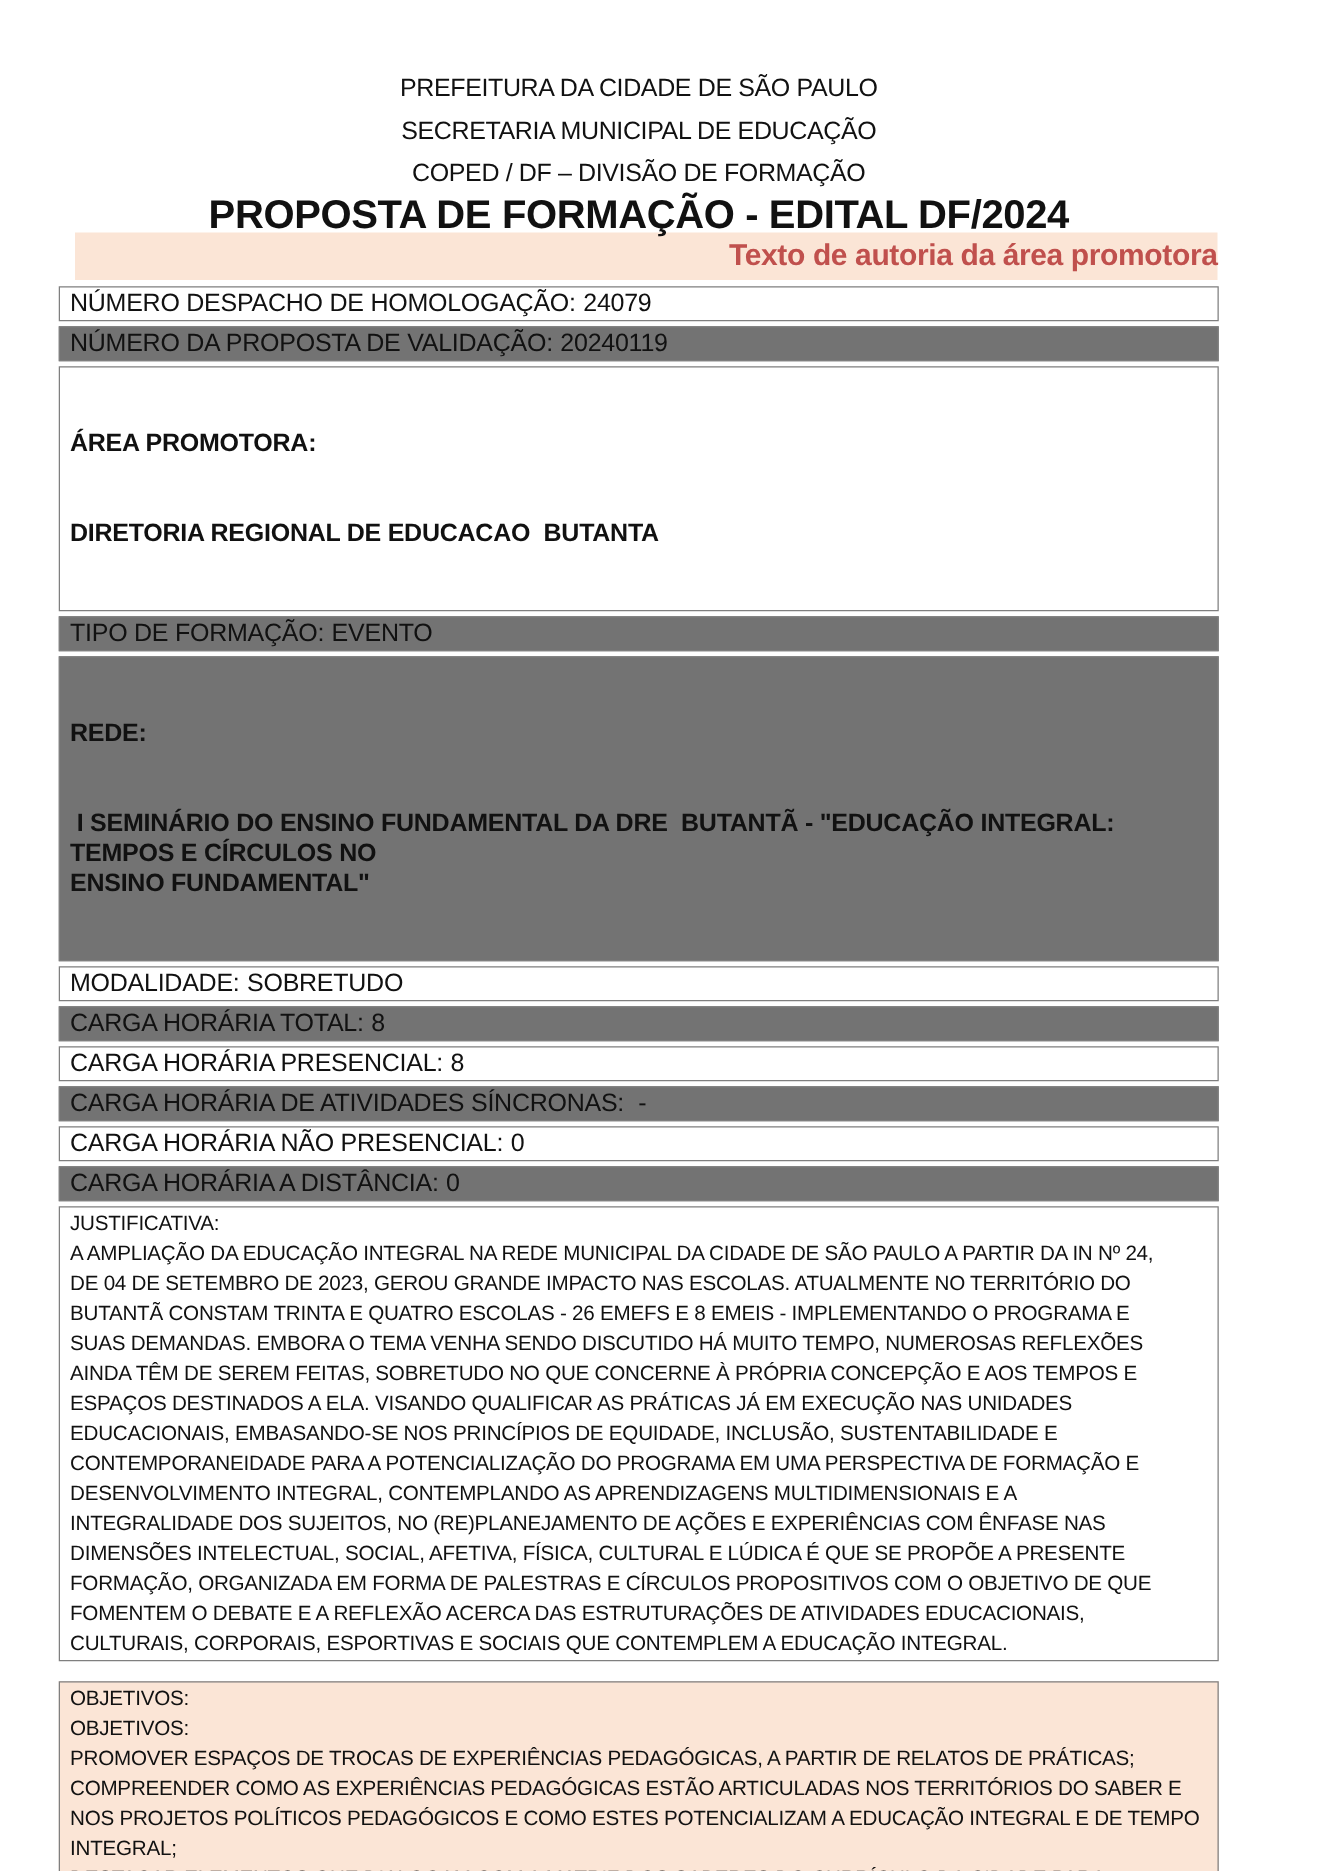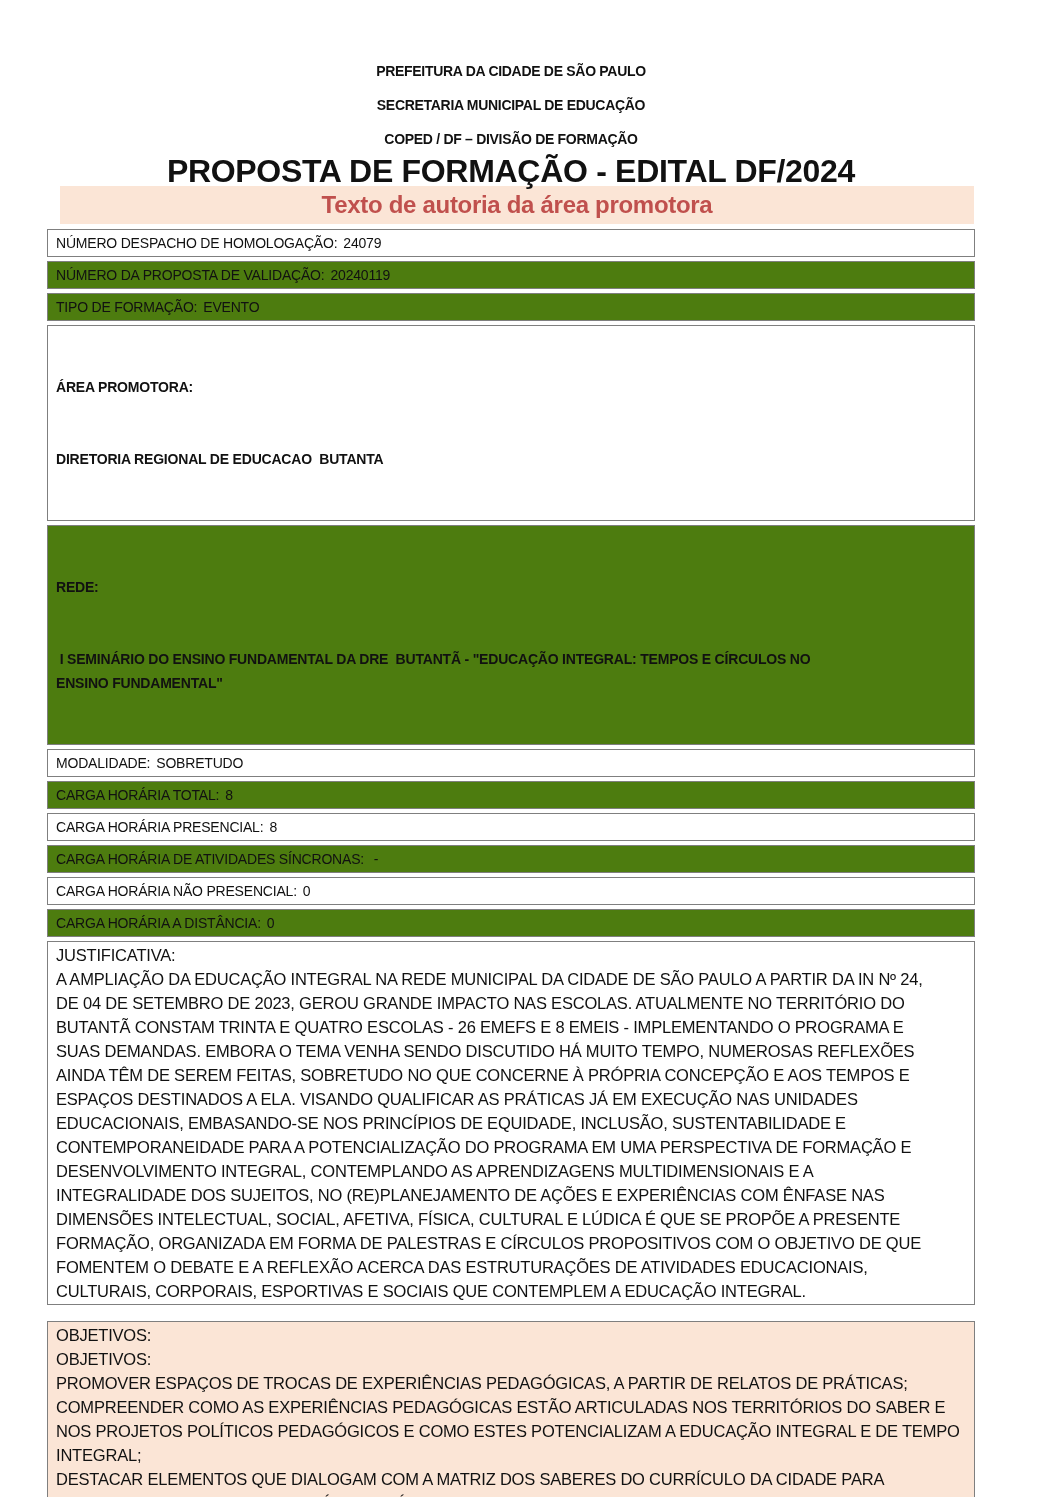--- a/index.html
+++ b/index.html
@@ -12,59 +12,59 @@
     font-family: "Liberation Sans", "DejaVu Sans", sans-serif;
     color: #111111;
   }
   .content {
     padding-left: 47px;
     width: 928px;
     box-sizing: content-box;
   }
   .doc-header { padding-top: 54px; text-align: center; }
   .h1 {
-    font-size: 14px;
+    font-size: 20px;
     line-height: 34px;
-    font-weight: bold;
+    font-weight: normal;
     letter-spacing: -0.3px;
     white-space: pre;
   }
   .h2 {
     font-size: 32px;
     line-height: 30px;
     font-weight: bold;
     letter-spacing: -0.3px;
     white-space: pre;
   }
   .band {
     margin-left: 13px;
     width: 914px;
     height: 38px;
     line-height: 38px;
     background: #FBE5D6;
     color: #C0504D;
     font-size: 24px;
     font-weight: bold;
-    text-align: center;
+    text-align: right;
     letter-spacing: -0.3px;
     box-sizing: border-box;
   }
   .rows { margin-top: 5px; }
   .row {
     border: 1px solid #7F7F7F;
     padding: 1px 8px;
     margin-bottom: 4px;
-    font-size: 14px;
+    font-size: 20px;
     line-height: 24px;
     letter-spacing: -0.2px;
     background: #ffffff;
     white-space: pre-wrap;
     box-sizing: border-box;
   }
-  .row.peach { background: #4d7c0f; }
+  .row.peach { background: #737373; }
   .row.bold { font-weight: bold; }
   .val { margin-left: 6px; }
   .block-label { display: block; }
   .block-value { display: block; white-space: pre-wrap; }
   .section {
     border: 1px solid #7F7F7F;
     padding: 1px 8px;
     margin-bottom: 16px;
     font-size: 16.5px;
     line-height: 24px;
@@ -90,26 +90,26 @@
 
     <div class="band">Texto de autoria da área promotora</div>
 
     <div class="rows">
 
       <div class="row"><span class="lbl">NÚMERO DESPACHO DE HOMOLOGAÇÃO:</span><span class="val">24079</span></div>
 
       <div class="row peach"><span class="lbl">NÚMERO DA PROPOSTA DE VALIDAÇÃO:</span><span class="val">20240119</span></div>
 
 
-      <div class="row peach"><span class="lbl">TIPO DE FORMAÇÃO:</span><span class="val">EVENTO</span></div>
-
       <div class="row bold">
         <span class="block-label">ÁREA PROMOTORA:</span>
         <span class="block-value">DIRETORIA REGIONAL DE EDUCACAO  BUTANTA</span>
       </div>
+
+      <div class="row peach"><span class="lbl">TIPO DE FORMAÇÃO:</span><span class="val">EVENTO</span></div>
 
       <div class="row peach bold">
         <span class="block-label">REDE:</span>
         <span class="block-value"> I SEMINÁRIO DO ENSINO FUNDAMENTAL DA DRE  BUTANTÃ - "EDUCAÇÃO INTEGRAL: TEMPOS E CÍRCULOS NO
 ENSINO FUNDAMENTAL"</span>
       </div>
 
       <div class="row"><span class="lbl">MODALIDADE:</span><span class="val">SOBRETUDO</span></div>
 
       <div class="row peach"><span class="lbl">CARGA HORÁRIA TOTAL:</span><span class="val">8</span></div>

